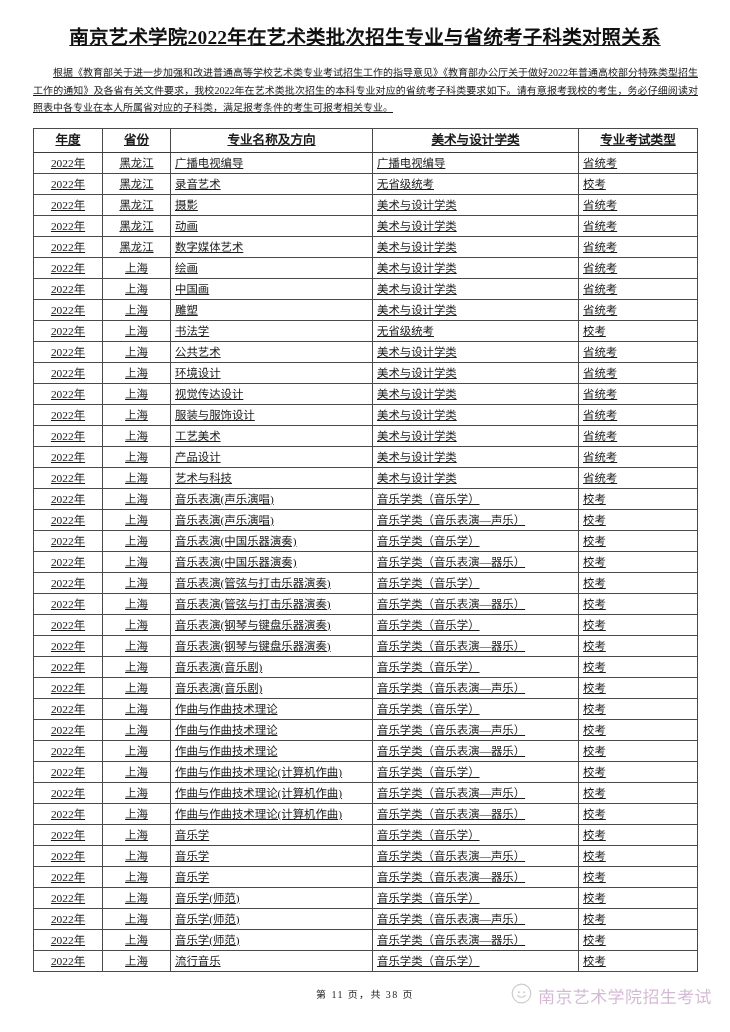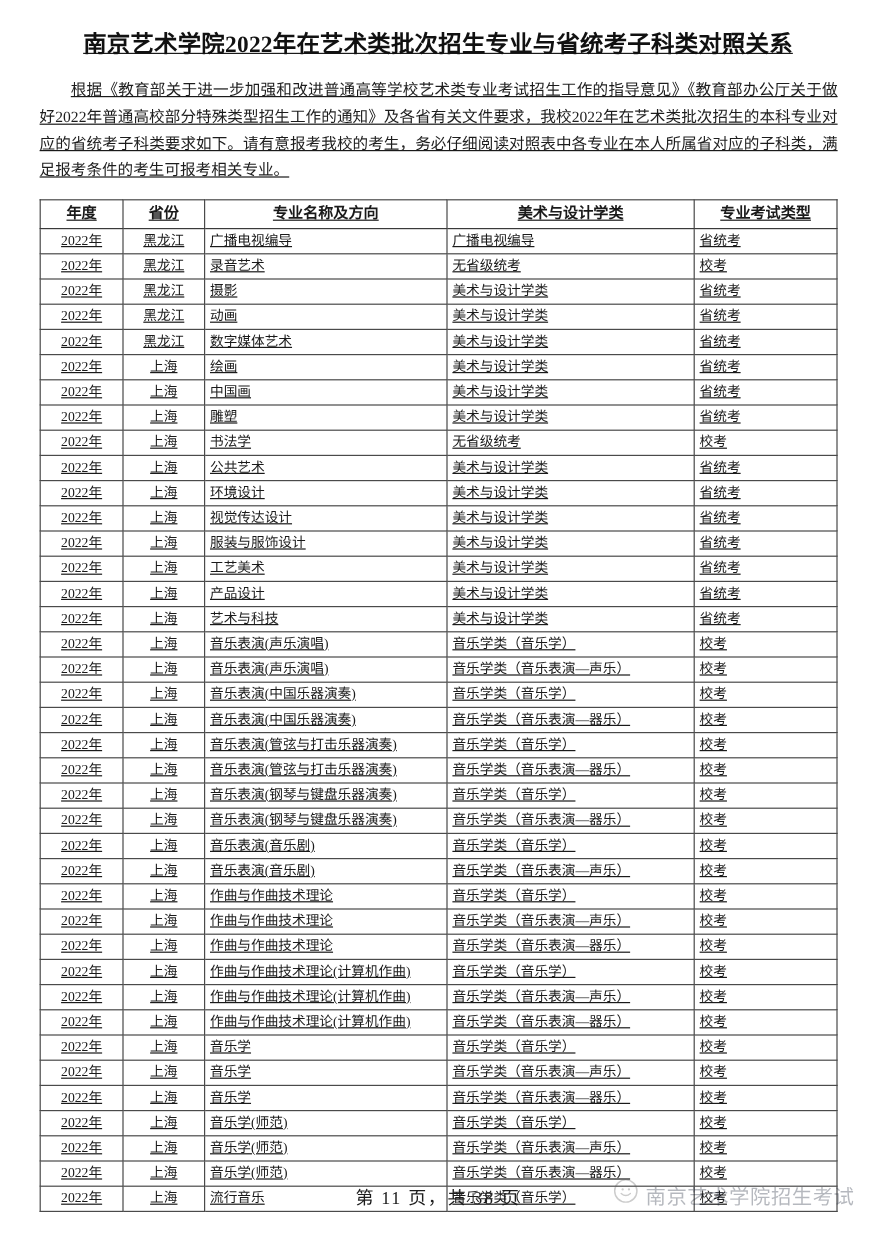--- a/index.html
+++ b/index.html
@@ -35,21 +35,21 @@
     letter-spacing: 0.2px;
     color: #111;
     font-family: "Liberation Serif", "DejaVu Serif", serif;
     line-height: 1.25;
   }
 
   
   .intro {
     margin: 0;
     padding: 14px 32px 0 33px;
-    font-size: 13px;
+    font-size: 10px;
     line-height: 1.72;
     text-align: justify;
     text-justify: inter-ideograph;
     color: #1d1d1d;
     text-indent: 2em;
     font-family: "Liberation Serif", "DejaVu Serif", serif;
   }
 
   
   .table-wrap {
@@ -96,39 +96,39 @@
   
   .footer {
     position: absolute;
     left: 0;
     right: 0;
     bottom: 14px;
     height: 40px;
   }
   .page-number {
     text-align: center;
-    font-size: 15px;
+    font-size: 10px;
     letter-spacing: 1.4px;
     color: #1d1d1d;
     font-family: "Liberation Serif", "DejaVu Serif", serif;
     padding-top: 8px;
   }
   .watermark {
     position: absolute;
     right: 18px;
     bottom: 10px;
     display: flex;
     align-items: center;
     gap: 6px;
     opacity: 0.30;
     pointer-events: none;
   }
   .watermark .wm-text {
     font-size: 17px;
-    color: #0f172a;
+    color: #701a75;
     font-family: "Liberation Sans", "DejaVu Sans", sans-serif;
     letter-spacing: 0.4px;
     white-space: nowrap;
   }
   .wechat-icon {
     width: 21px;
     height: 21px;
     flex: 0 0 auto;
   }
 </style>

